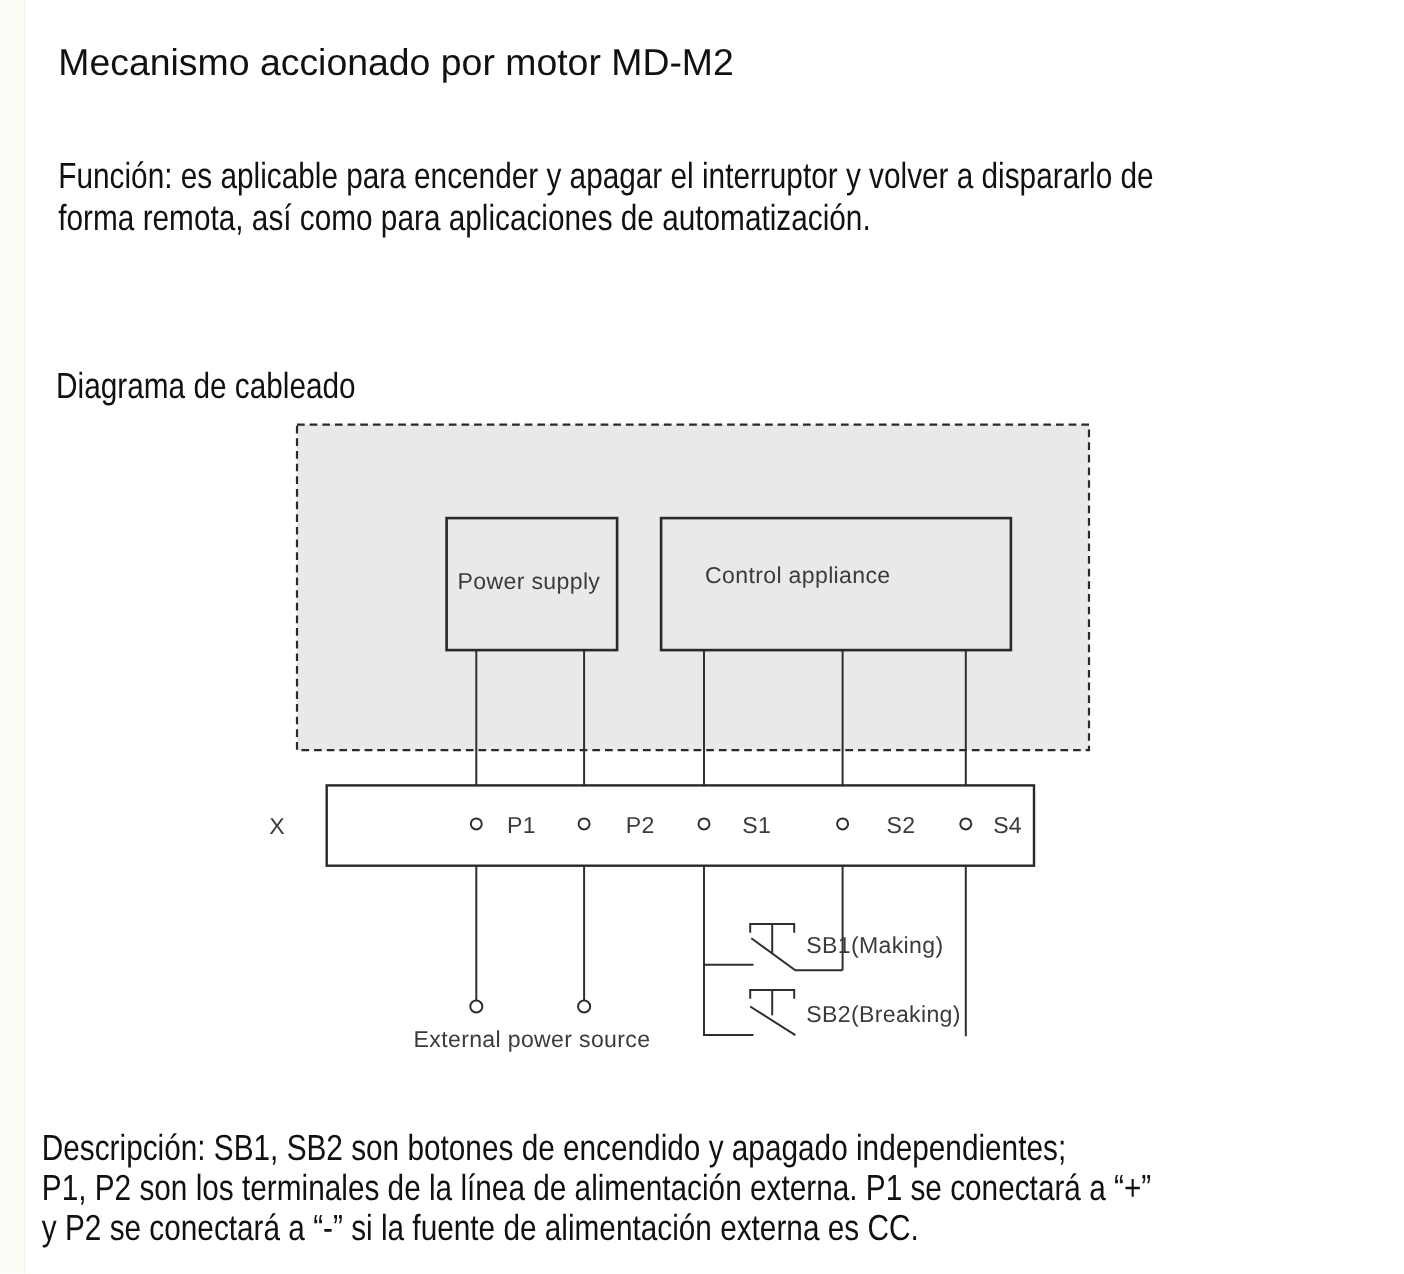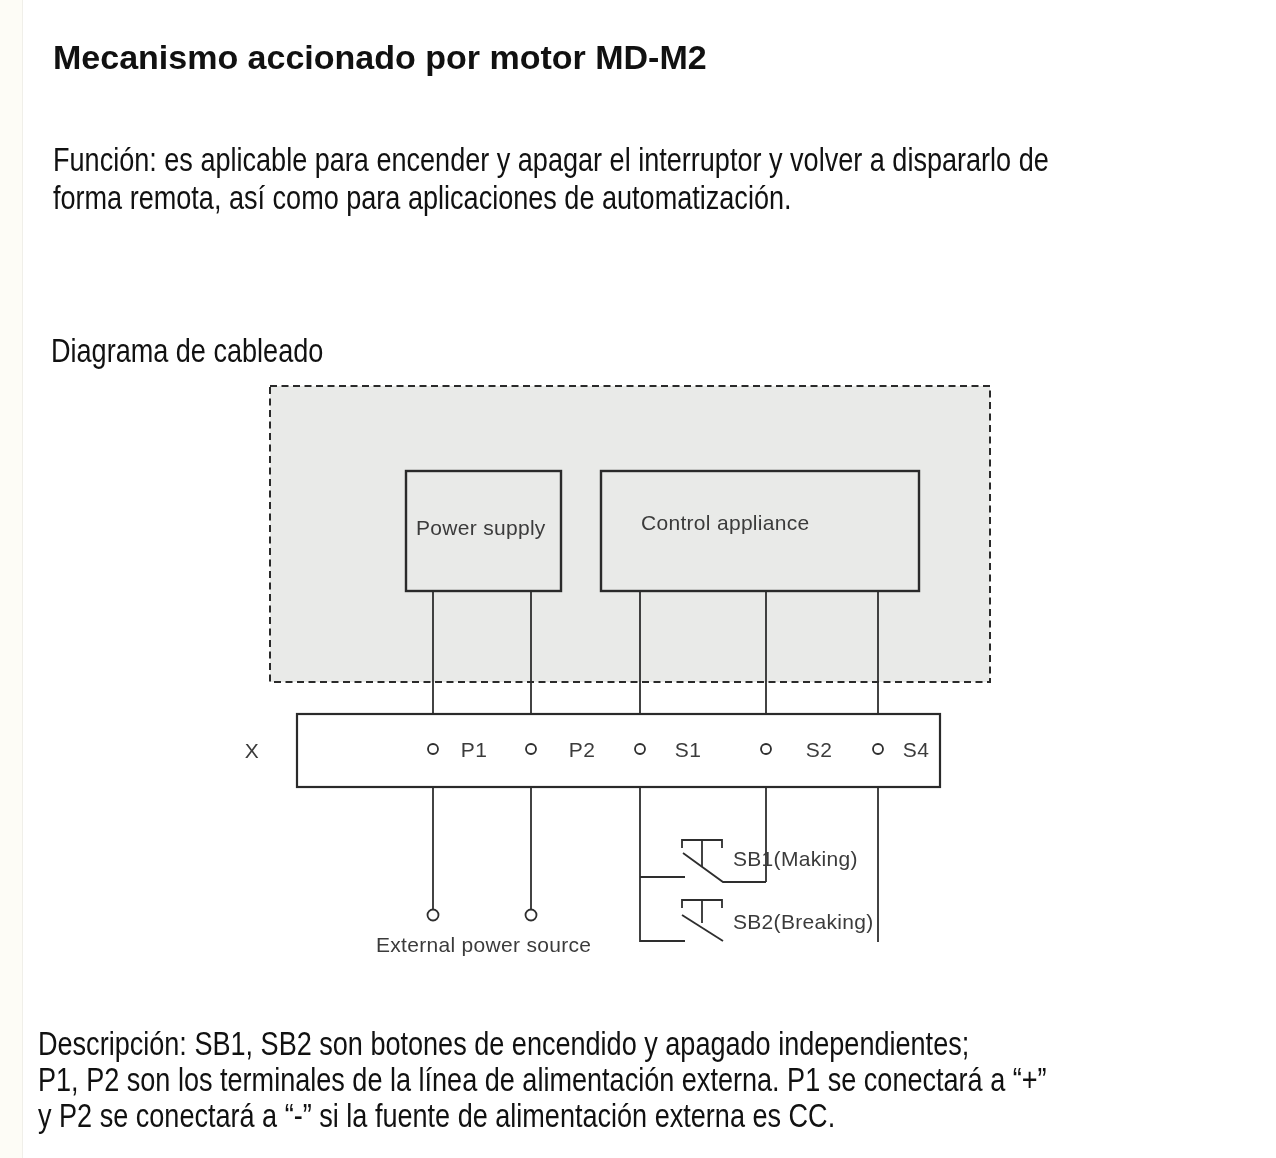--- a/index.html
+++ b/index.html
@@ -17,21 +17,21 @@
     left: 0; top: 0; bottom: 0;
     width: 22px;
     background: #fdfcf6;
     border-right: 1px solid #f0efe9;
   }
   .page-title {
     position: absolute;
     left: 53px; top: 38px;
     margin: 0;
     font-size: 34px;
-    font-weight: 700;
+    font-weight: 400;
     letter-spacing: 0px;
     white-space: pre;
     color: #111111;
   }
   .body-text {
     position: absolute;
     margin: 0;
     font-size: 33px;
     line-height: 38px;
     white-space: pre-line;

